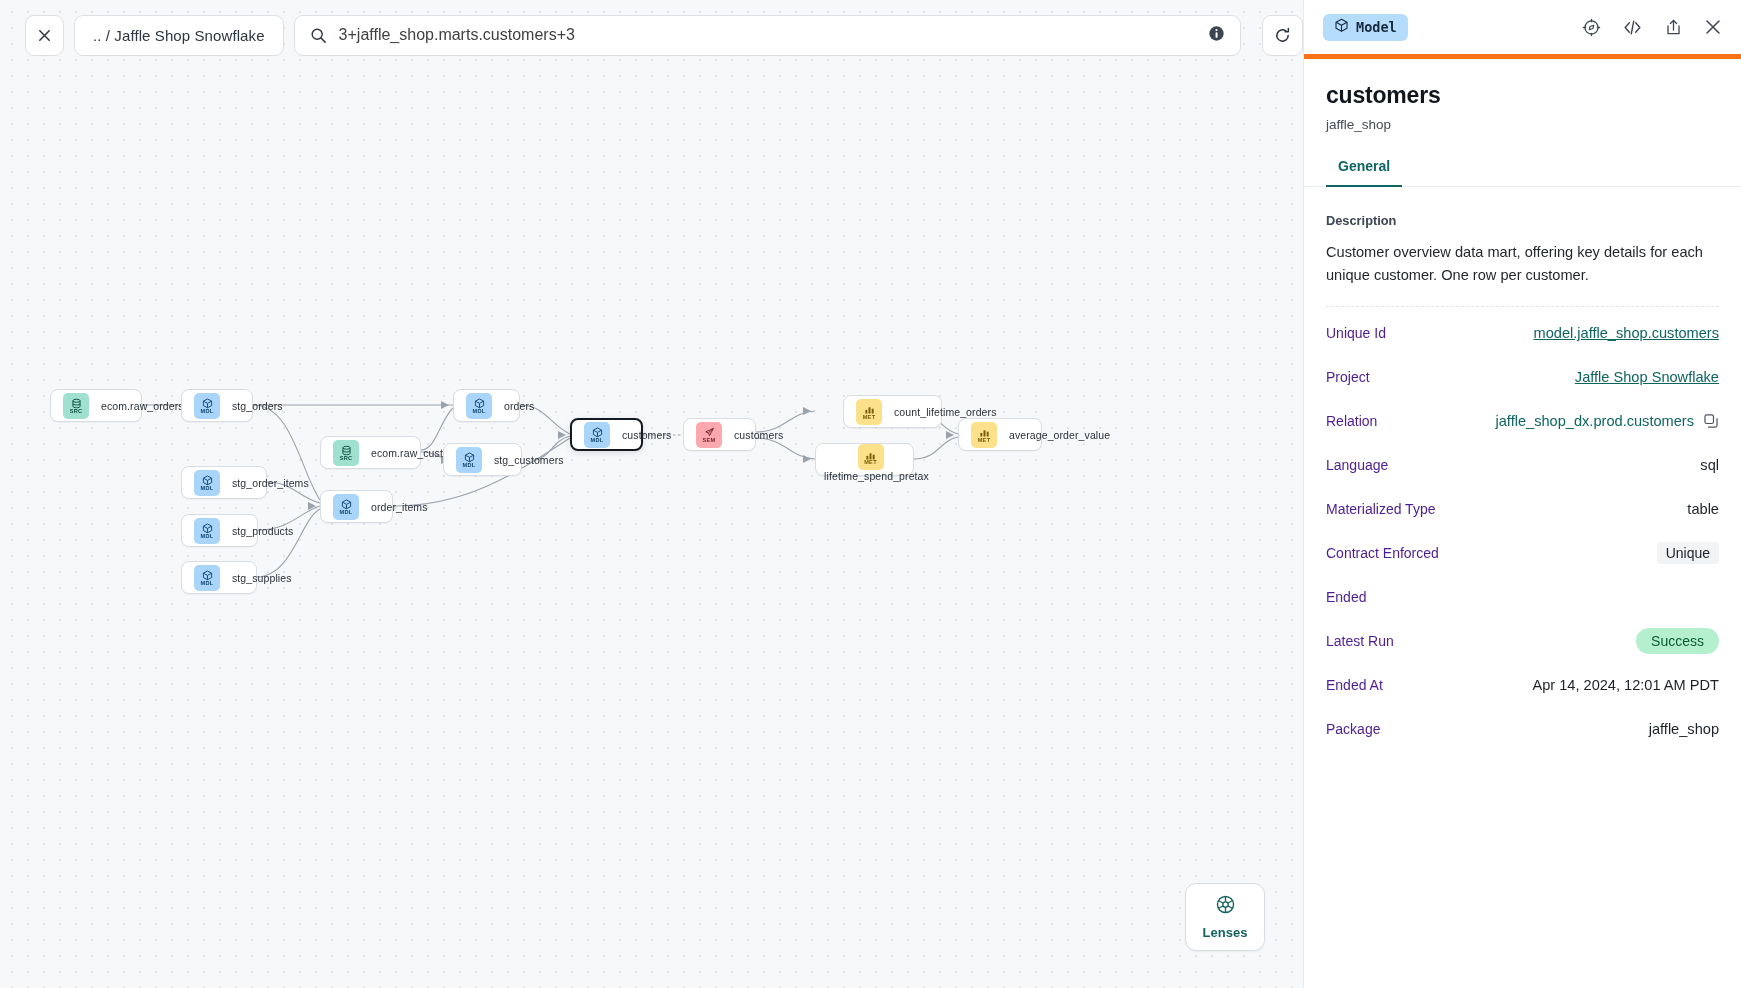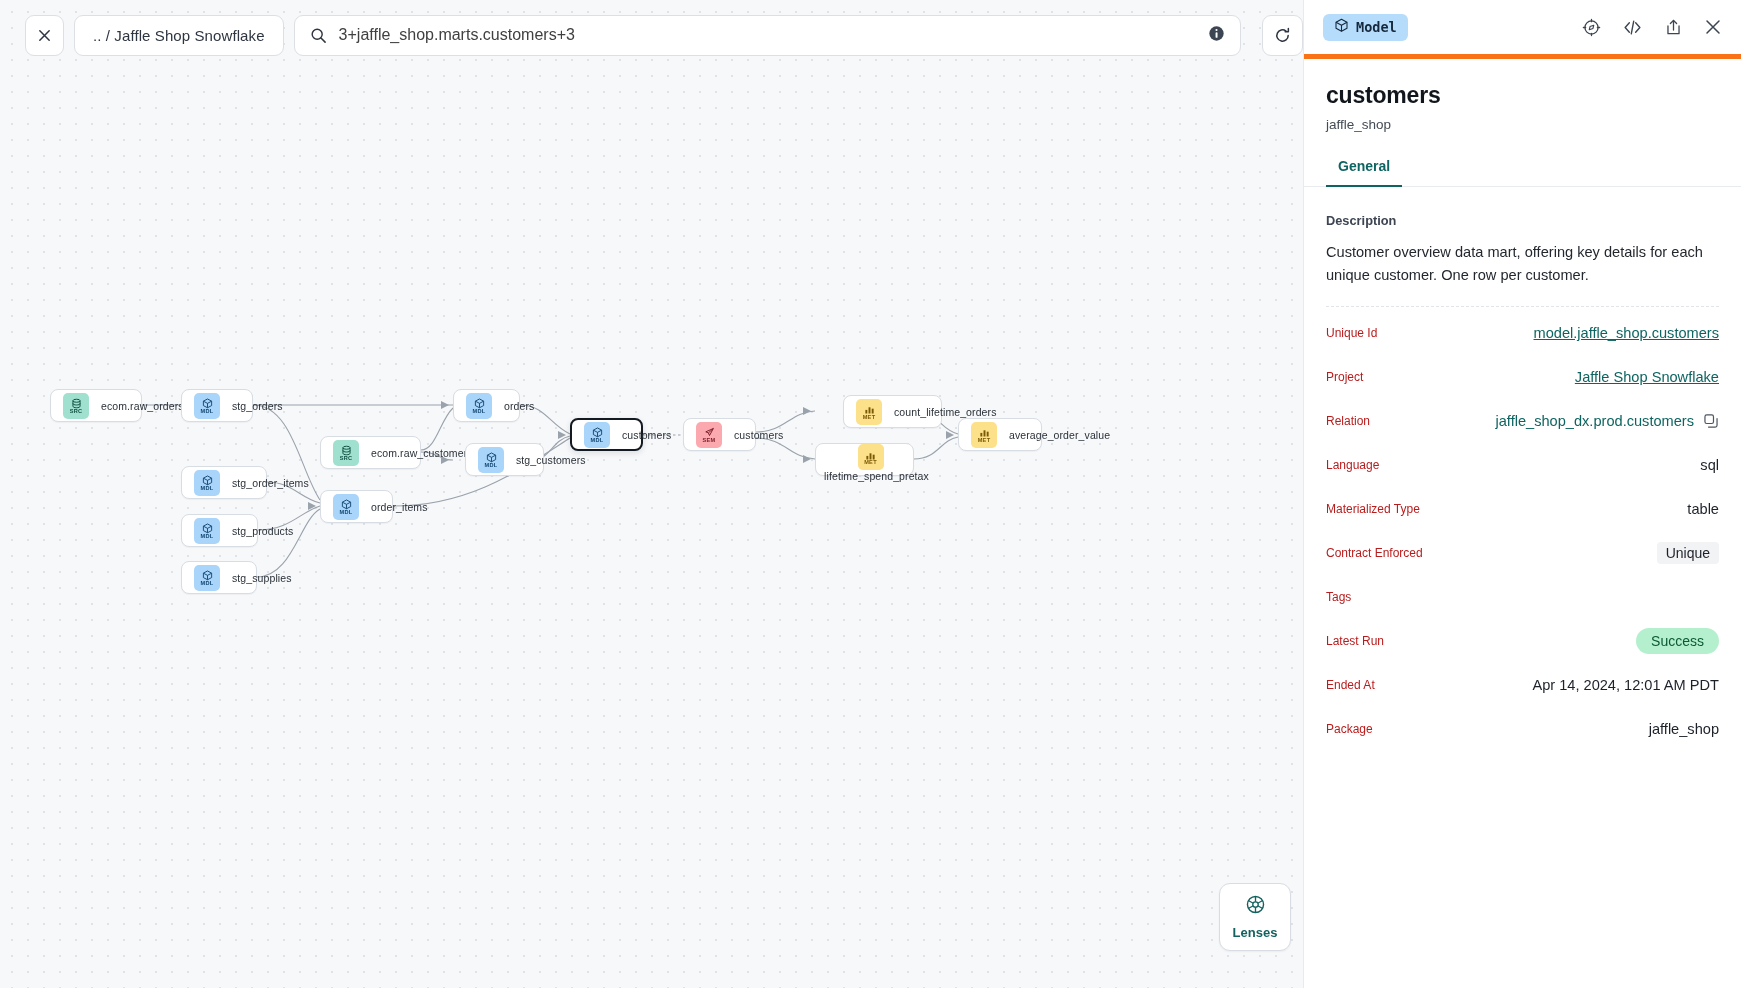--- a/index.html
+++ b/index.html
@@ -96,22 +96,22 @@
   .node .nlabel {
     margin-left: 12px;
     font-size: 10.5px;
     color: #2b3139;
     white-space: nowrap;
     letter-spacing: .1px;
   }
 
   
   #lenses-button {
-    position: absolute; right: 12px; bottom: 37px;
-    width: 72px; height: 68px;
+    position: absolute; right: 38px; bottom: 37px;
+    width: 80px; height: 68px;
     background: #ffffff; border: 1px solid #d8dde3; border-radius: 11px;
     display: flex; flex-direction: column; align-items: center; justify-content: center;
     gap: 6px; cursor: pointer; z-index: 15;
     box-shadow: 0 1px 2px rgba(16,24,40,.05);
   }
   #lenses-button .ltxt { font-size: 13px; color: #13625f; font-weight: 600; }
 
   
   #panel {
     position: relative;
@@ -157,21 +157,21 @@
   #panel-body { flex: 1; overflow: auto; padding: 26px 22px 0 22px; }
   #desc-label { font-size: 12.8px; font-weight: 700; color: #3c4551; }
   #desc-text { font-size: 14.6px; color: #23282f; line-height: 1.55; margin-top: 13px; }
   #desc-sep { border: none; border-top: 1px dashed #e1e5ea; margin: 20px 0 0 0; }
 
   .kv-row {
     display: flex; align-items: center; justify-content: space-between;
     min-height: 36px; padding: 0;
     margin-top: 8px;
   }
-  .kv-key { font-size: 12px; color: #b91c1c; }
+  .kv-key { font-size: 14px; color: #4c1d95; }
   .kv-val { font-size: 14.6px; color: #1d222a; text-align: right; display: flex; align-items: center; gap: 9px; }
   .kv-val.link { color: #0d6460; text-decoration: underline; cursor: pointer; }
   .kv-val.linkplain { color: #0d6460; cursor: pointer; }
   .chip-false { background: #f1f3f5; border-radius: 4px; padding: 3px 9px; font-size: 14px; color: #1d222a; }
   .chip-success { background: #b4f0ce; border-radius: 999px; padding: 5px 15px; font-size: 14px; color: #0c5a33; }
   #copy-relation-icon { cursor: pointer; color: #4b545f; display: flex; }
 </style>
 </head>
 <body>
 
@@ -299,21 +299,21 @@
         <div class="node" style="left: 453px; top: 389px; width: 67px; height: 33px;">
           <div class="badge mdl">
             <span class="bg-ico"><svg width="11" height="11" viewBox="0 0 16 16">
                 <path d="M8 1.4 L14 4.6 L14 11 L8 14.2 L2 11 L2 4.6 Z" fill="none" stroke="currentColor" stroke-width="1.35" stroke-linejoin="round"></path>
                 <path d="M2 4.6 L8 7.8 L14 4.6 M8 7.8 L8 14.2" fill="none" stroke="currentColor" stroke-width="1.35" stroke-linejoin="round"></path>
               </svg></span>
             <span class="bg-txt">MDL</span>
           </div>
           <div class="nlabel">orders</div>
         </div>
-        <div class="node" style="left: 465px; top: 443px; width: 79px; height: 33px;">
+        <div class="node" style="left: 443px; top: 443px; width: 79px; height: 33px;">
           <div class="badge mdl">
             <span class="bg-ico"><svg width="11" height="11" viewBox="0 0 16 16">
                 <path d="M8 1.4 L14 4.6 L14 11 L8 14.2 L2 11 L2 4.6 Z" fill="none" stroke="currentColor" stroke-width="1.35" stroke-linejoin="round"></path>
                 <path d="M2 4.6 L8 7.8 L14 4.6 M8 7.8 L8 14.2" fill="none" stroke="currentColor" stroke-width="1.35" stroke-linejoin="round"></path>
               </svg></span>
             <span class="bg-txt">MDL</span>
           </div>
           <div class="nlabel">stg_customers</div>
         </div>
         <div class="node selected" style="left: 570px; top: 418px; width: 73px; height: 33px;">
@@ -512,21 +512,21 @@
               <span>table</span>
             </div>
           </div>
           <div class="kv-row">
             <div class="kv-key">Contract Enforced</div>
             <div class="kv-val">
               <span class="chip-false">Unique</span>
             </div>
           </div>
           <div class="kv-row">
-            <div class="kv-key">Tags</div>
+            <div class="kv-key">Ended</div>
             <div class="kv-val">
               <span></span>
             </div>
           </div>
           <div class="kv-row">
             <div class="kv-key">Latest Run</div>
             <div class="kv-val">
               <span class="chip-success">Success</span>
             </div>
           </div>

